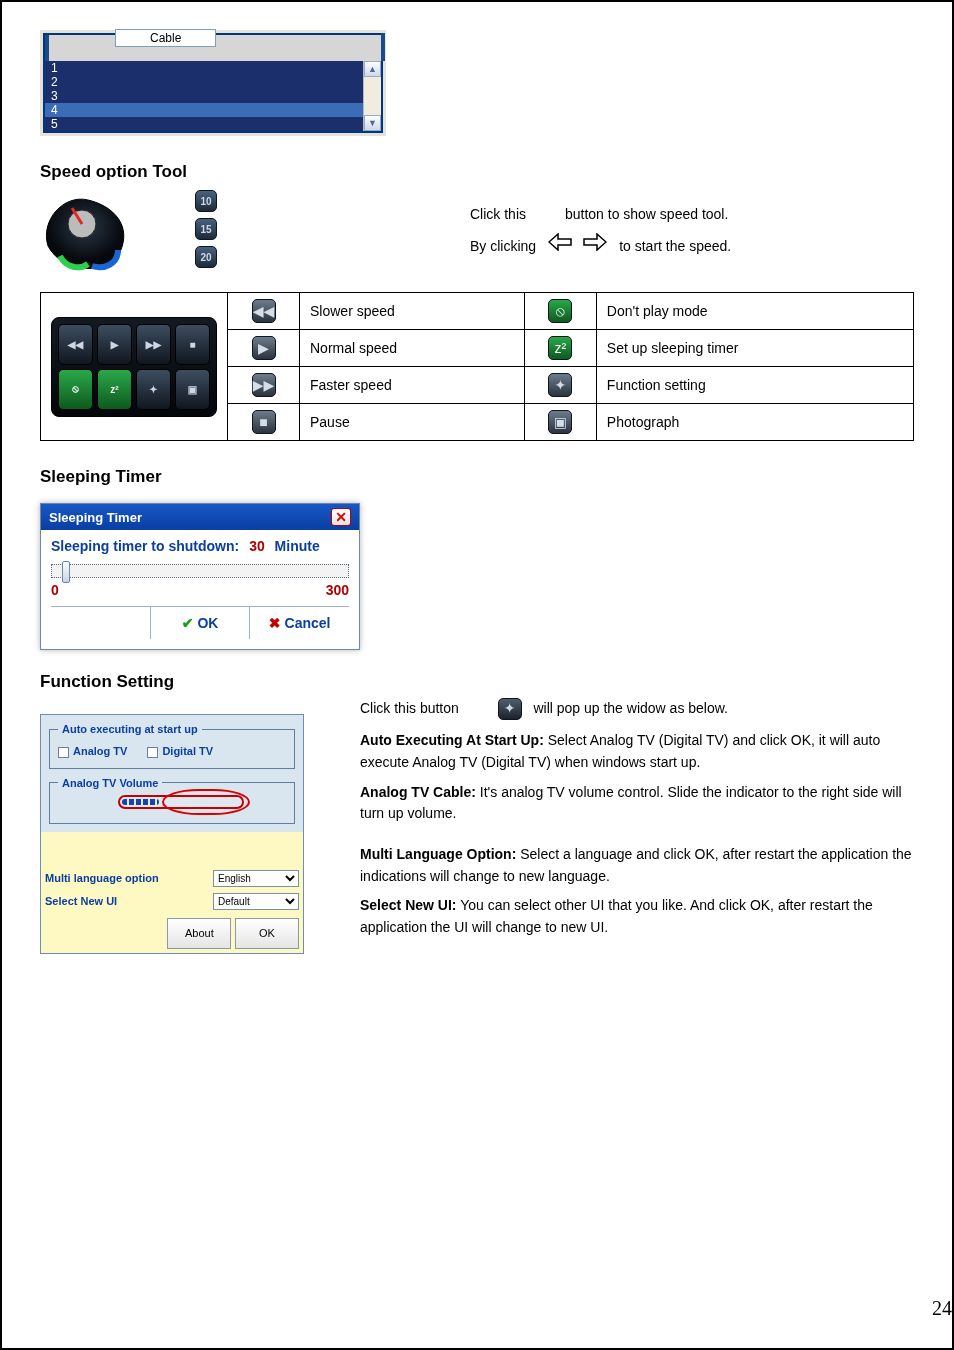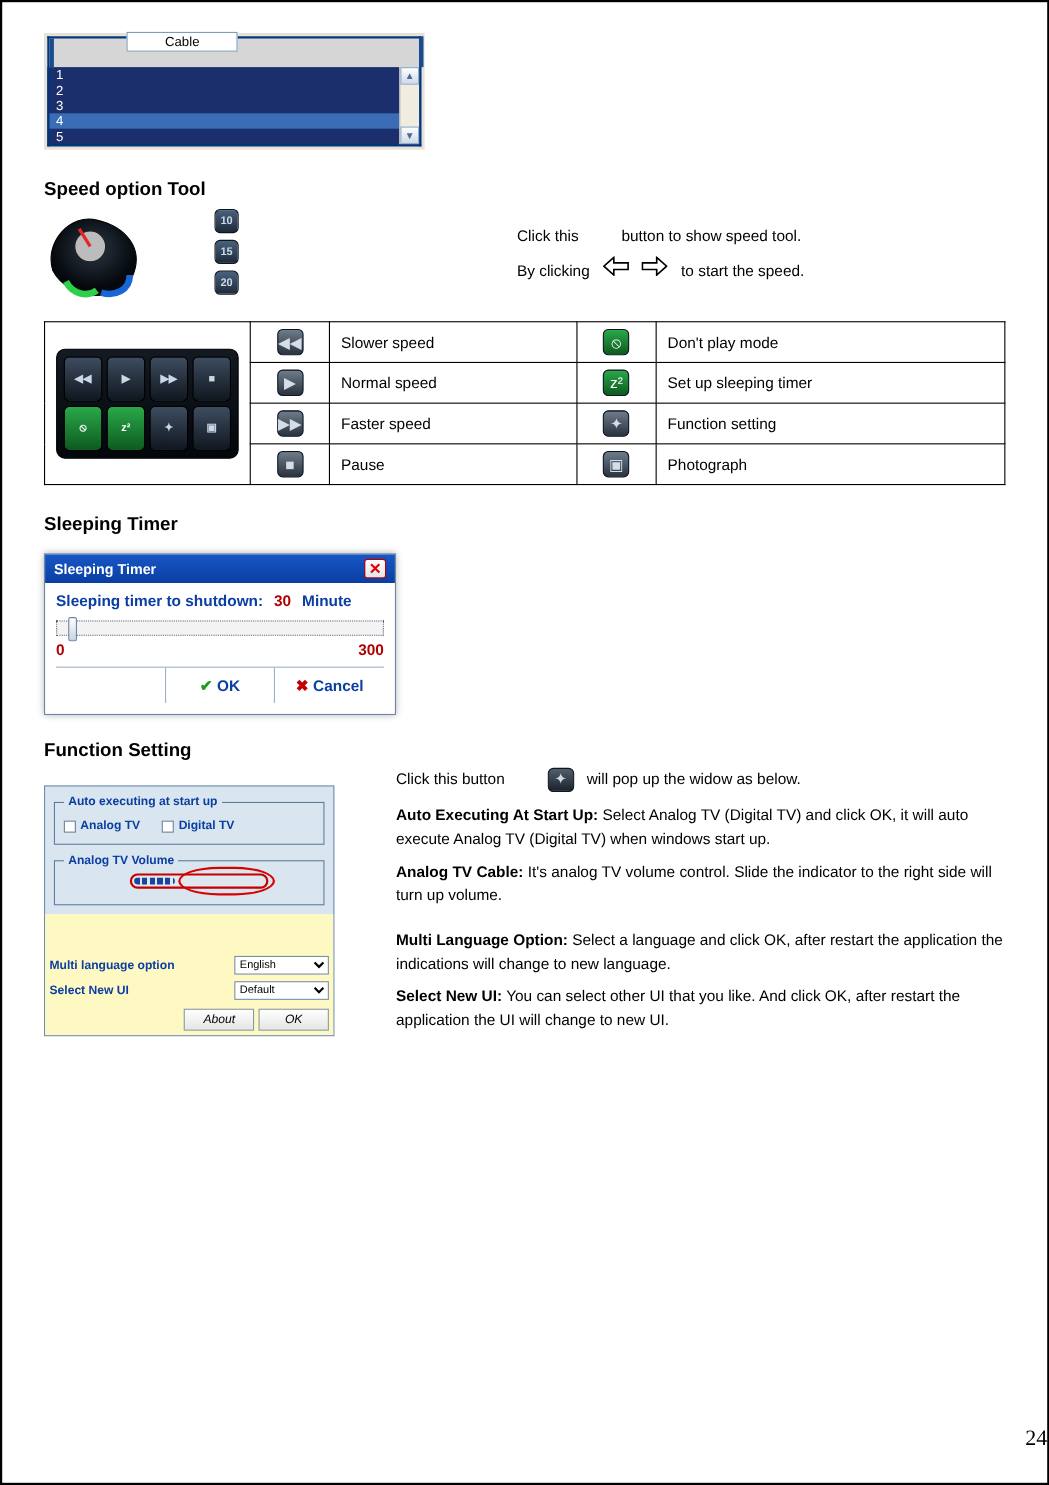--- a/index.html
+++ b/index.html
@@ -61,21 +61,21 @@
   .opt-fs { border:1px solid #5f7e9f; margin:8px; padding:6px 8px 10px; font-size:11px; color:#0a3ea2; font-weight:bold; position:relative; background:#d9e6ef; }
   .opt-fs legend { padding:0 4px; font-size:11px; }
   .chkline { display:flex; gap:20px; margin-top:4px; color:#0a3ea2; }
   .chk { width:11px; height:11px; border:1px solid #6a7f9a; background:#fff; display:inline-block; margin-right:4px; vertical-align:middle; }
   .opt-bottom { background:#fef9c3; padding:4px; }
   .vol-bar { height:14px; border:2px solid #c40000; border-radius:7px; background:#dfe8ef; position:relative; display:inline-block; width:126px; vertical-align:middle;}
   .vol-fill { position:absolute; left:2px; top:2px; bottom:2px; width:30%; background:repeating-linear-gradient(90deg,#1744a3 0 5px,#dfe8ef 5px 7px); border-radius:4px; }
   .vol-ring { position:absolute; right:-6px; top:-6px; bottom:-6px; width:88px; border:2px solid #d90000; border-radius:50%/60%; pointer-events:none; }
   .opt-row { display:flex; justify-content:space-between; align-items:center; margin-top:6px; font-size:11px; color:#0a3ea2; font-weight:bold; }
   .opt-sel { width:86px; font-size:10px; height:17px; border:1px solid #7a8fa6; background:#fff; }
-  .opt-btn { width:64px; height:20px; font-size:11px; background:linear-gradient(#fff,#e5e5e5); border:1px solid #8899aa;font-style:italic; }
+  .opt-btn { width:64px; height:31px; font-size:11px; background:linear-gradient(#fff,#e5e5e5); border:1px solid #8899aa; }
 
   .float-icon { width:24px; height:22px; border-radius:5px; background:linear-gradient(#525e6b,#1a222c); border:1px solid #0c1520; display:inline-flex; align-items:center; justify-content:center; color:#cdd9e8; position:absolute; }
 
   .row { display:flex; align-items:flex-start; gap:20px; }
   .col { flex:1; }
 </style>
 </head>
 <body>
 <div class="page">
 

